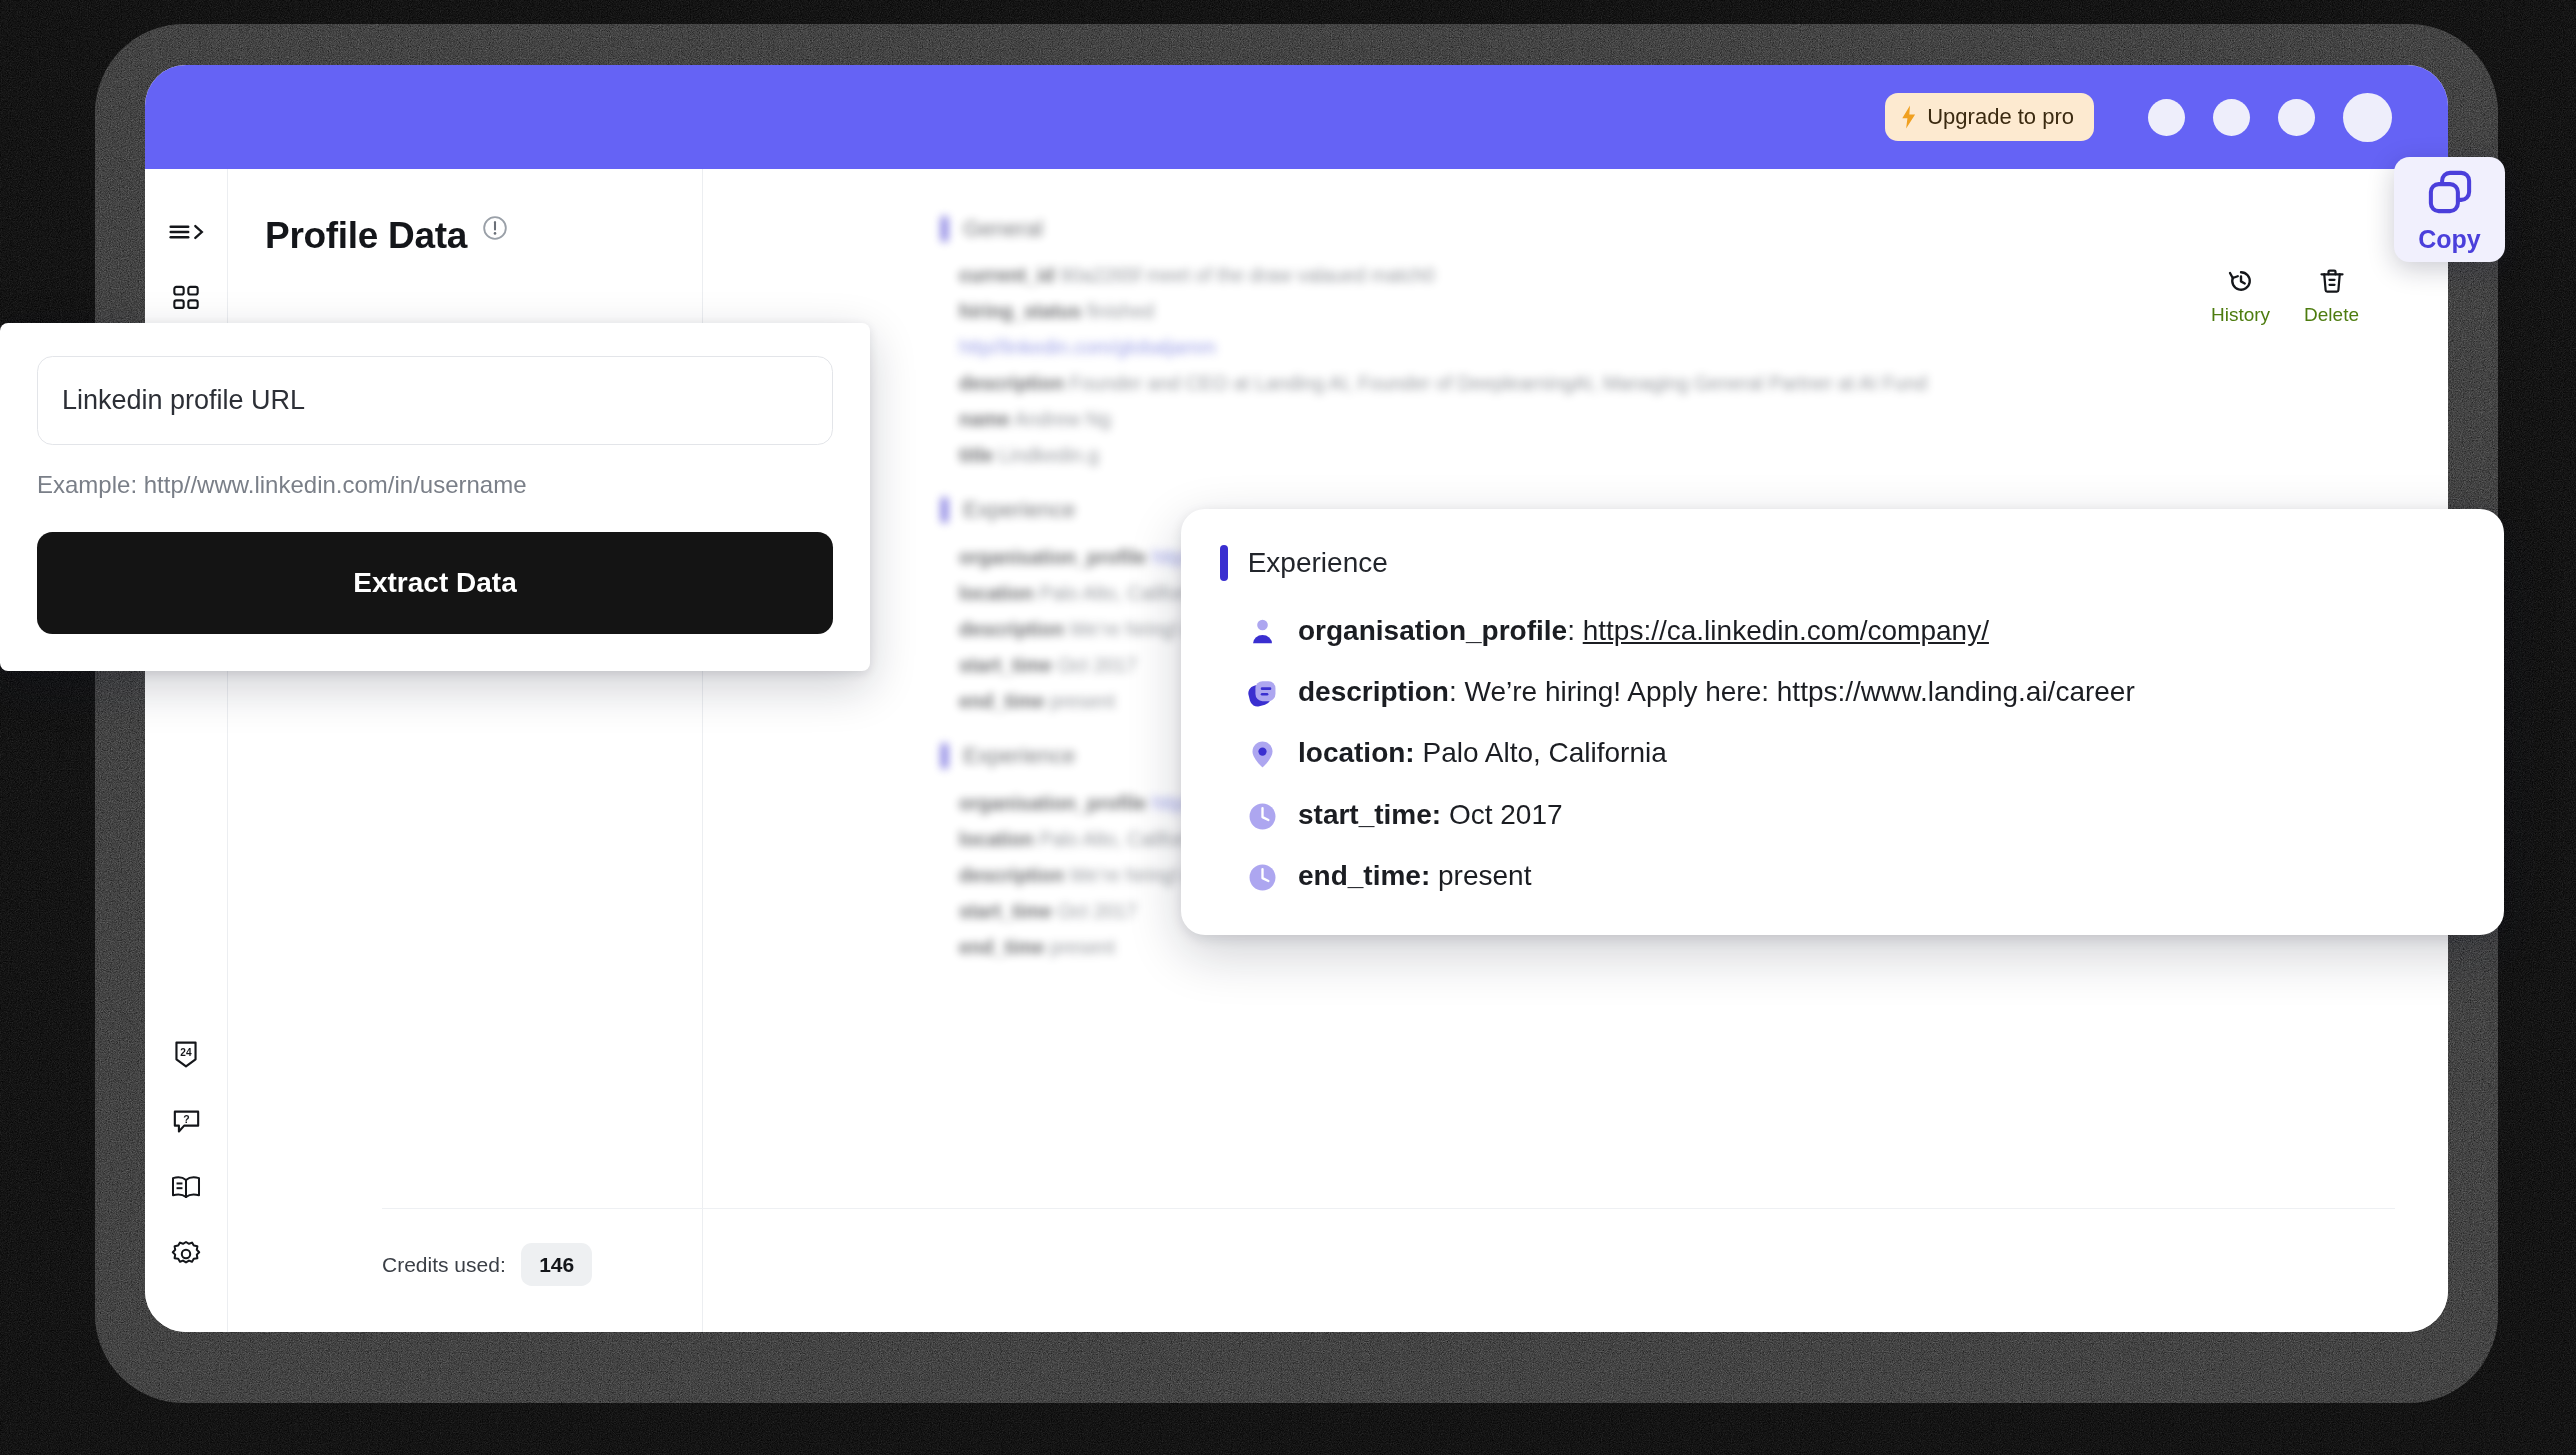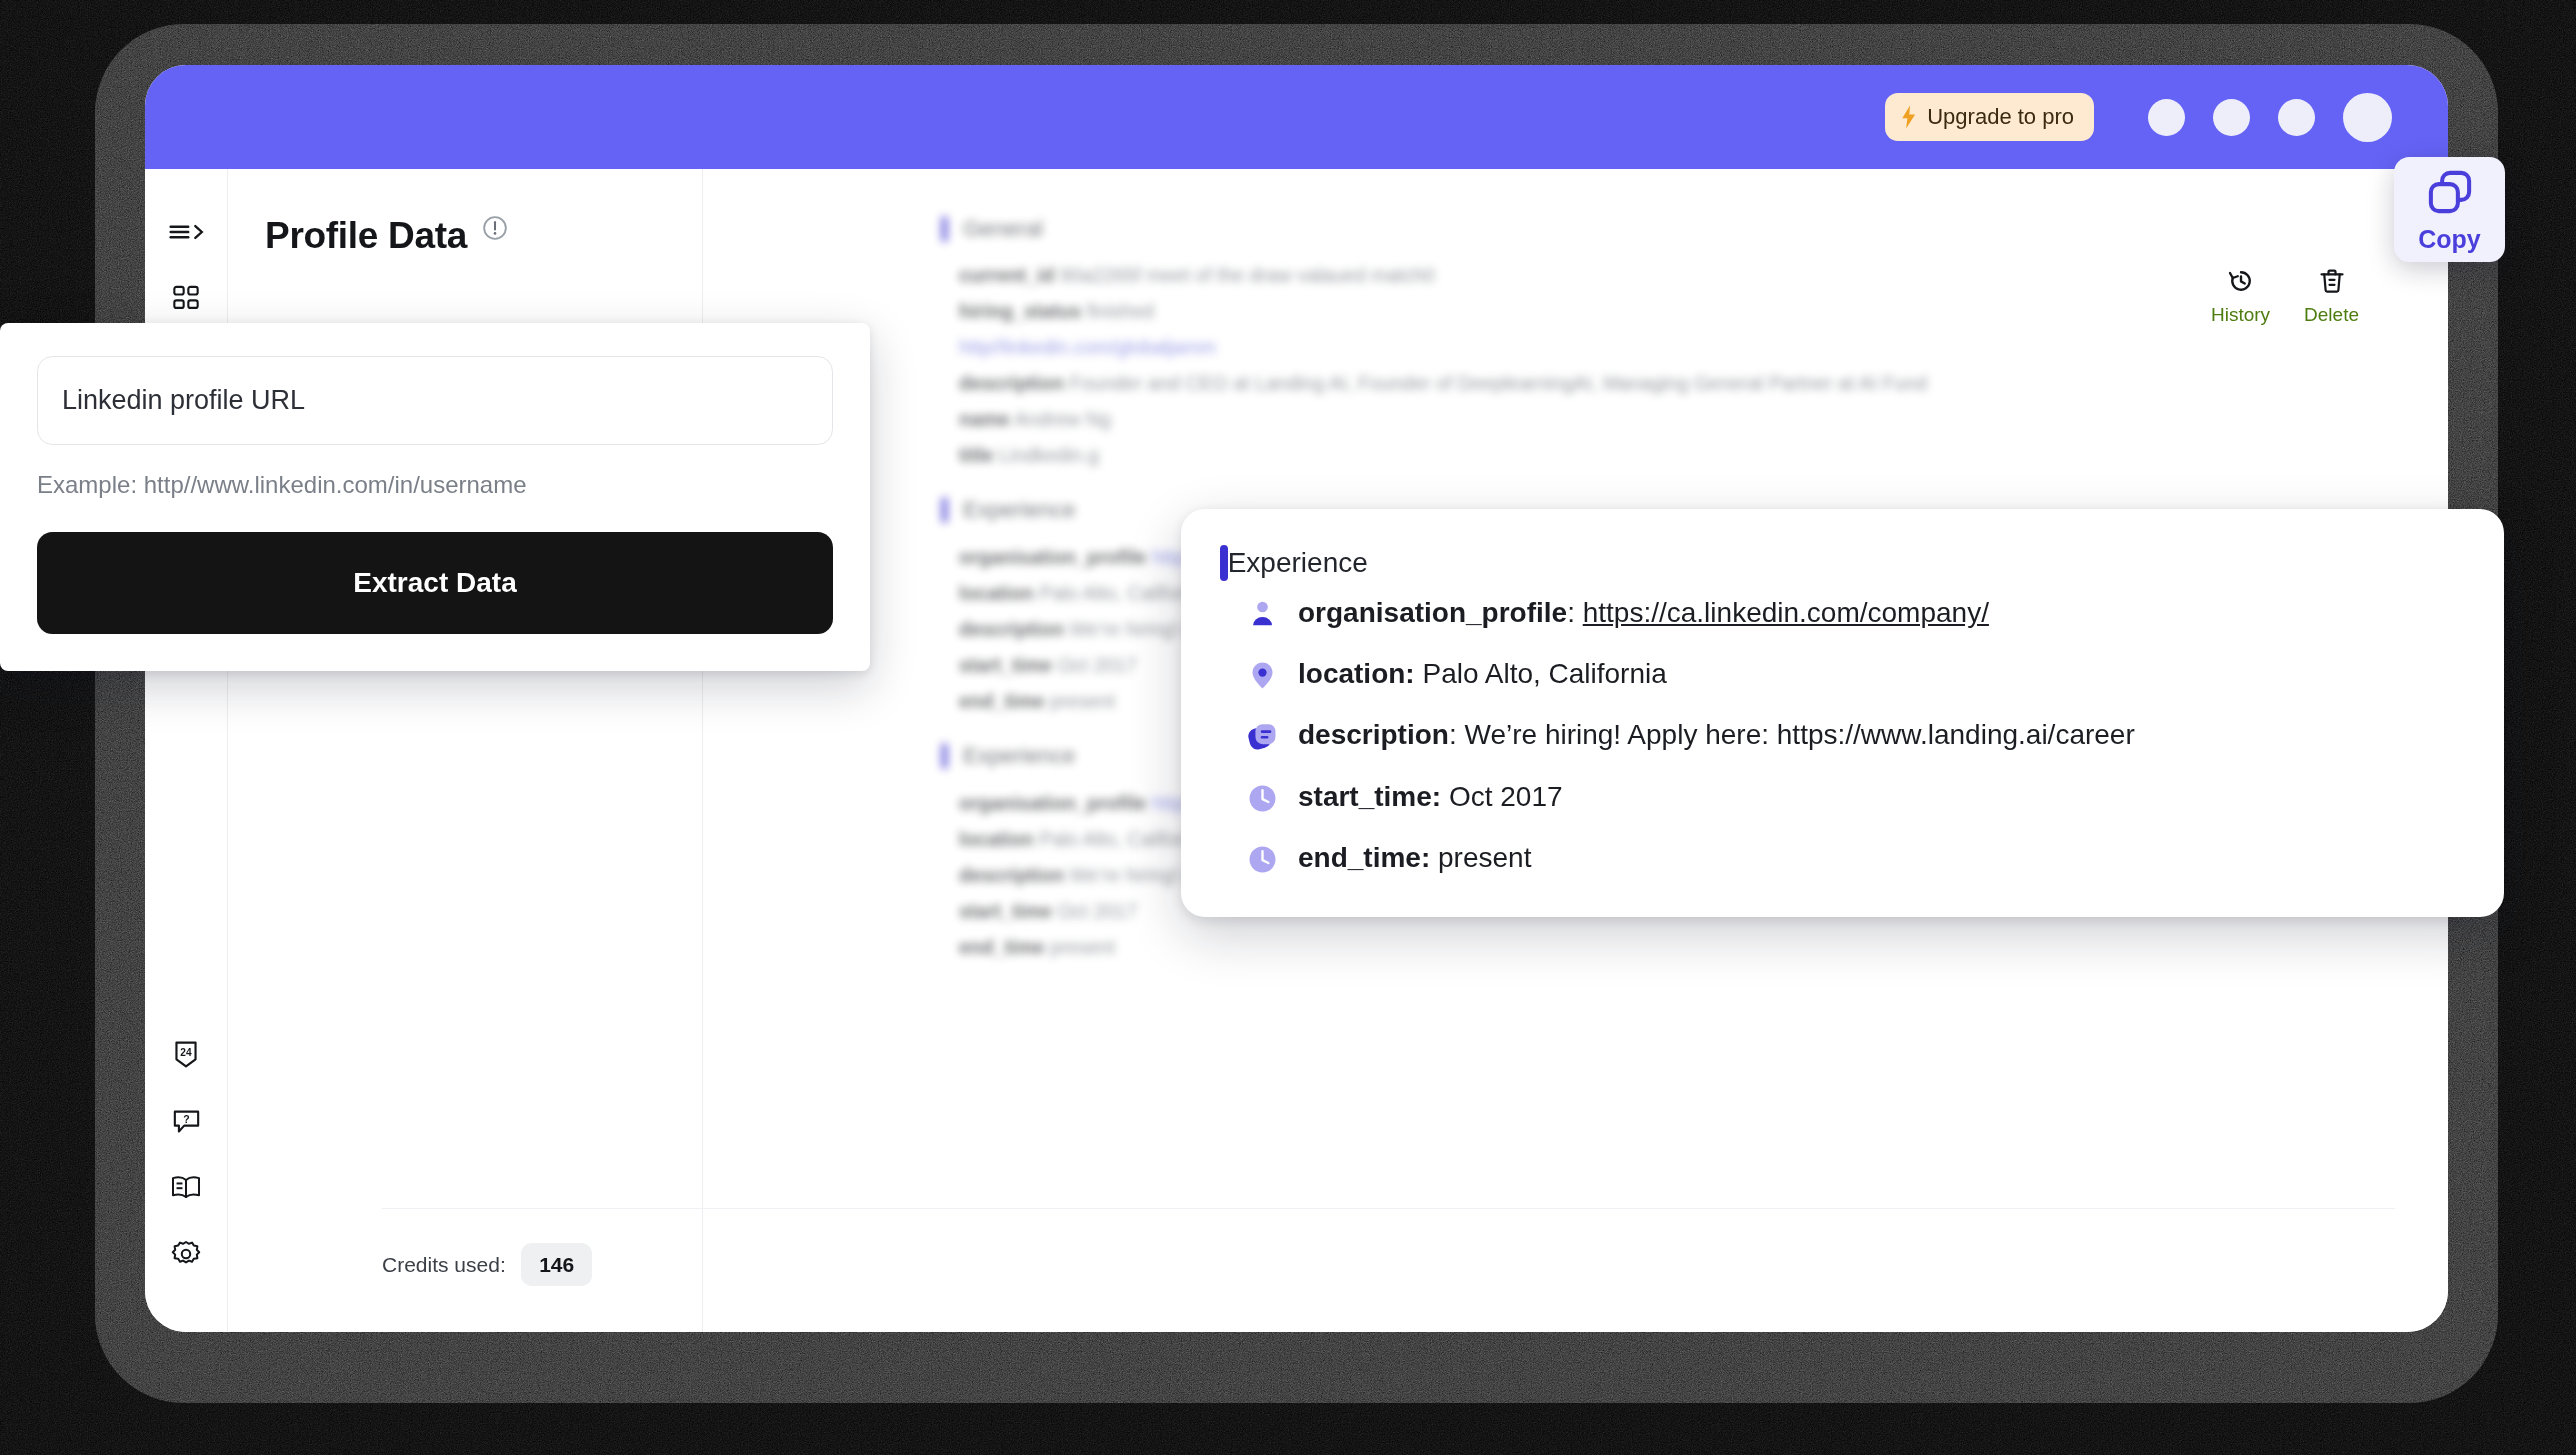--- a/index.html
+++ b/index.html
@@ -242,21 +242,21 @@
   .exp-card {
     position: absolute;
     left: 1181px; top: 509px;
     width: 1323px;
     background: #ffffff;
     border-radius: 24px;
     box-shadow: 0 18px 53px rgba(15,18,40,.20), 0 3.6px 12px rgba(15,18,40,.10);
     padding: 36px 39px 41px 39px;
     z-index: 30;
   }
-  .exp-head { display: flex; align-items: center; margin-bottom: 14px; }
+  .exp-head { display: flex; align-items: center; gap: 20px; margin-bottom: 32px; }
   .exp-bar { width: 7.7px; height: 36px; background: #3a2fd0; border-radius: 4.7px; }
   .exp-title { font-size: 28px; color: #22252b; }
   .exp-list { padding-left: 26px; display: flex; flex-direction: column; gap: 26px; }
   .exp-row { display: flex; align-items: center; gap: 19px; }
   .exp-ico { width: 33px; height: 33px; flex: 0 0 33px; margin-top: 2.4px; }
   .exp-text {
     font-size: 28px;
     color: #1b1d22;
     line-height: 1.15;
     word-break: break-word;
@@ -501,40 +501,40 @@
         </svg>
       </span>
       <div class="exp-text">
         <b>organisation_profile</b><span>: </span><span class="link">https://ca.linkedin.com/company/</span>
       </div>
     </div>
 
     <div class="exp-row">
       <span class="exp-ico">
         <svg width="33" height="33" viewBox="0 0 56 56" aria-hidden="true">
-          <path d="M28 6 C18.6 6 11 13.6 11 23 C11 35 28 50 28 50 C28 50 45 35 45 23 C45 13.6 37.4 6 28 6 Z" fill="#ada6f0"></path>
-          <circle cx="28" cy="23" r="7" fill="#3a2fd0"></circle>
-        </svg>
-      </span>
-      <div class="exp-text">
-        <b>location:</b><span> </span><span>Palo Alto, California</span>
-      </div>
-    </div>
-
-    <div class="exp-row">
-      <span class="exp-ico">
-        <svg width="33" height="33" viewBox="0 0 56 56" aria-hidden="true">
           <rect x="5" y="13" width="36" height="36" rx="13" fill="#3a2fd0" transform="rotate(-14 23 31)"></rect>
           <rect x="16" y="7" width="34" height="34" rx="12" fill="#ada6f0"></rect>
           <rect x="25" y="17.5" width="18" height="4.6" rx="2.3" fill="#3a2fd0"></rect>
           <rect x="25" y="27" width="13" height="4.6" rx="2.3" fill="#3a2fd0"></rect>
         </svg>
       </span>
       <div class="exp-text">
         <b>description</b><span>: </span><span>We’re hiring! Apply here: https://www.landing.ai/career</span>
+      </div>
+    </div>
+
+    <div class="exp-row">
+      <span class="exp-ico">
+        <svg width="33" height="33" viewBox="0 0 56 56" aria-hidden="true">
+          <path d="M28 6 C18.6 6 11 13.6 11 23 C11 35 28 50 28 50 C28 50 45 35 45 23 C45 13.6 37.4 6 28 6 Z" fill="#ada6f0"></path>
+          <circle cx="28" cy="23" r="7" fill="#3a2fd0"></circle>
+        </svg>
+      </span>
+      <div class="exp-text">
+        <b>location:</b><span> </span><span>Palo Alto, California</span>
       </div>
     </div>
 
     <div class="exp-row">
       <span class="exp-ico">
         <svg width="33" height="33" viewBox="0 0 56 56" aria-hidden="true">
           <circle cx="28" cy="28" r="22" fill="#ada6f0"></circle>
           <polyline points="28,14 28,29 38,34" fill="none" stroke="#ffffff" stroke-width="4" stroke-linecap="round" stroke-linejoin="round"></polyline>
         </svg>
       </span>

